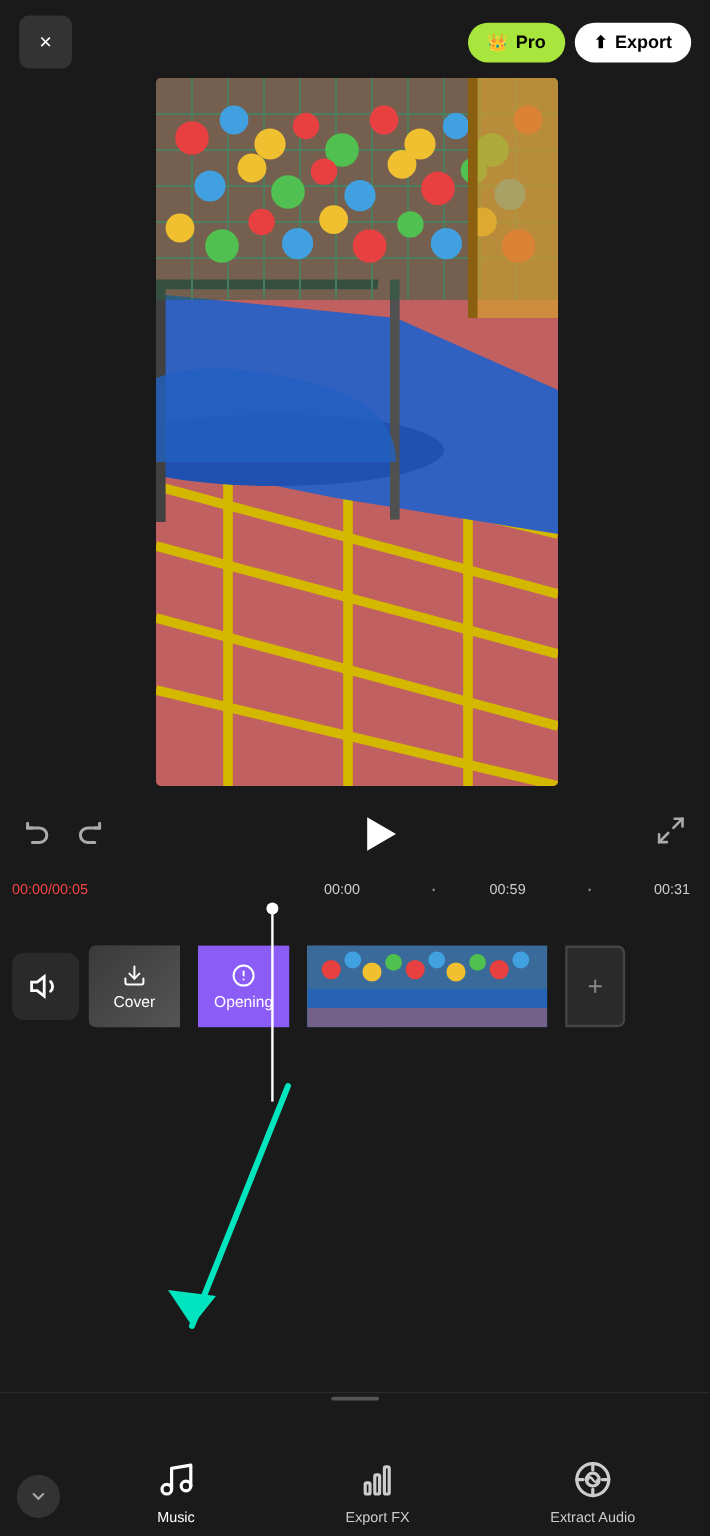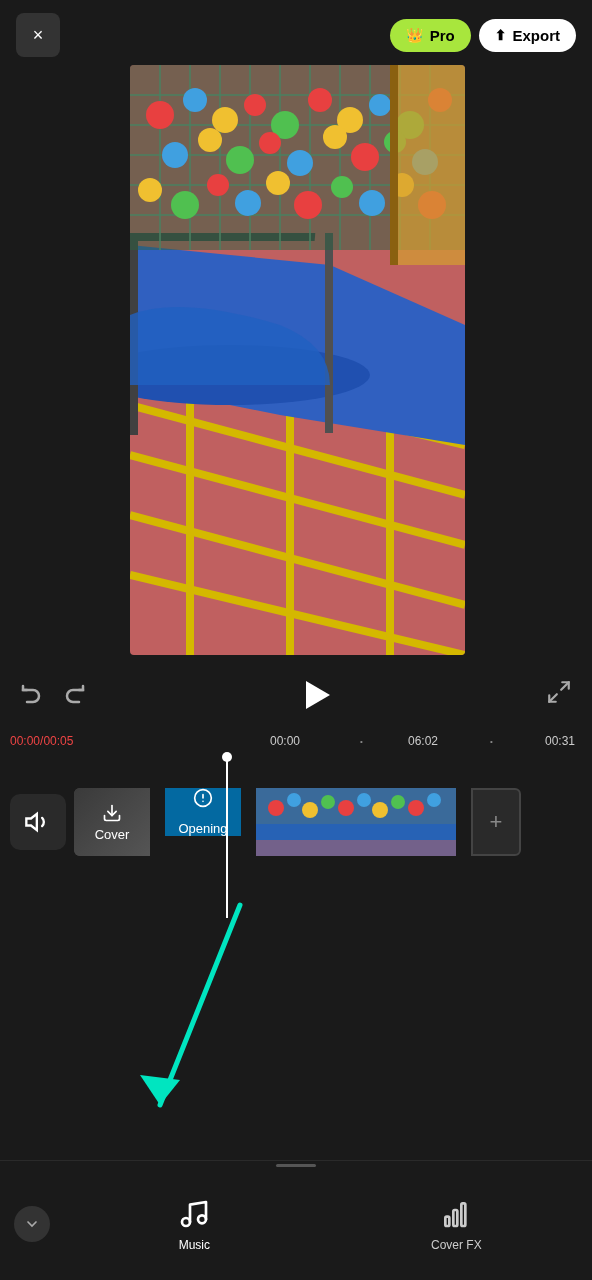--- a/index.html
+++ b/index.html
@@ -221,26 +221,26 @@
       gap: 4px;
     }
     .cover-thumb-label {
       font-size: 13px;
       color: #fff;
       font-weight: 500;
     }
 
     .opening-thumb {
       width: 76px;
-      height: 48px;
-      background: #0369a1;
+      height: 68px;
+      background: #8b5cf6;
       display: flex;
       flex-direction: column;
       align-items: center;
-      justify-content: space-between;
+      justify-content: center;
       gap: 4px;
       cursor: pointer;
     }
     .opening-thumb-label {
       font-size: 13px;
       color: #fff;
       font-weight: 500;
     }
 
     .video-frames {
@@ -327,21 +327,21 @@
       padding-top: 4px;
     }
     .scroll-pill {
       width: 40px;
       height: 3px;
       background: #555;
       border-radius: 2px;
     }
     .toolbar-items {
       display: flex;
-      align-items: center;
+      align-items: flex-end;
       height: 110px;
       padding-top: 8px;
     }
     .collapse-btn {
       width: 56px;
       height: 56px;
       display: flex;
       align-items: center;
       justify-content: center;
       cursor: pointer;
@@ -528,21 +528,21 @@
 </div>
 
 <div class="timeline-area">
 
   <div class="time-ruler">
     <span class="time-label-left">
       <span>00:00</span>/<span>00:05</span>
     </span>
     <span class="time-label-center">00:00</span>
     <span style="position:absolute; left:360px; color:#888; font-size:8px;">•</span>
-    <span class="time-label-right1">06:02</span>
+    <span class="time-label-right1">00:59</span>
     <span style="position:absolute; left:490px; color:#888; font-size:8px;">•</span>
     <span class="time-label-right2">00:31</span>
   </div>
 
   <div class="timeline-tracks">
 
     <div class="audio-track-icon">
       <svg width="28" height="28" viewBox="0 0 24 24" fill="none" stroke="#fff" stroke-width="2" stroke-linecap="round">
         <polygon points="11,5 6,9 2,9 2,15 6,15 11,19 11,5"></polygon>
         <path d="M15.54 8.46a5 5 0 0 1 0 7.07"></path>
@@ -641,21 +641,33 @@
       </div>
 
       <div class="toolbar-item">
         <div class="toolbar-item-icon">
           <svg width="32" height="32" viewBox="0 0 24 24" fill="none" stroke="#ccc" stroke-width="2" stroke-linecap="round">
             <rect x="4" y="14" width="3" height="7" rx="1"></rect>
             <rect x="10" y="9" width="3" height="12" rx="1"></rect>
             <rect x="16" y="4" width="3" height="17" rx="1"></rect>
           </svg>
         </div>
-        <span class="toolbar-item-label">Cover FX</span>
-      </div>
-
+        <span class="toolbar-item-label">Export FX</span>
+      </div>
+
+      <div class="toolbar-item">
+        <div class="toolbar-item-icon">
+          <svg width="32" height="32" viewBox="0 0 24 24" fill="none" stroke="#ccc" stroke-width="2" stroke-linecap="round" stroke-linejoin="round">
+            <circle cx="12" cy="12" r="10"></circle>
+            <circle cx="12" cy="12" r="4"></circle>
+            <path d="M12 2v4M12 18v4M2 12h4M18 12h4"></path>
+
+            <path d="M9 12 Q10 9 12 12 Q14 15 15 12" stroke="#ccc" stroke-width="1.5"></path>
+          </svg>
+        </div>
+        <span class="toolbar-item-label">Extract Audio</span>
+      </div>
 
 
 
     </div>
   </div>
 </div>
 
 </body></html>

